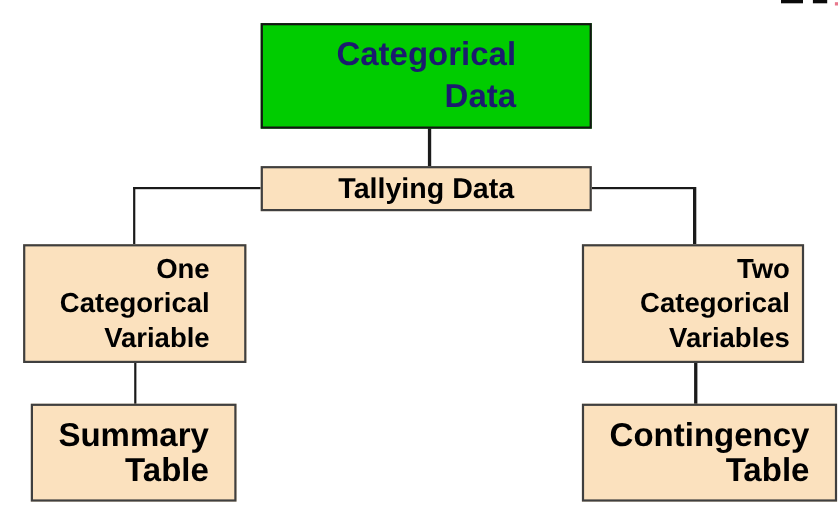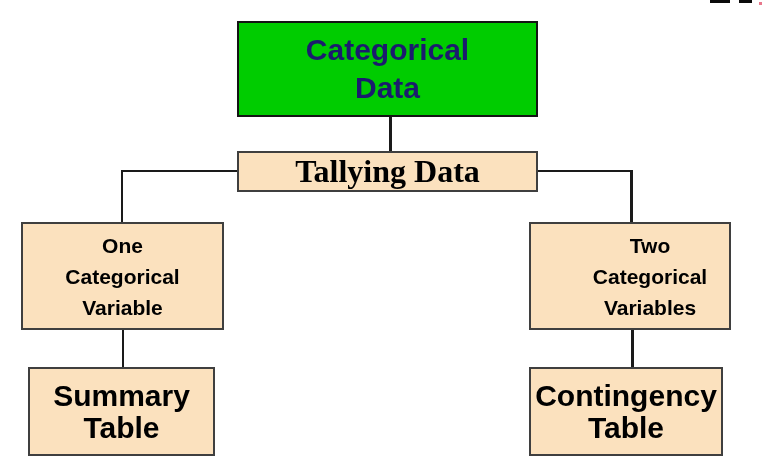--- a/index.html
+++ b/index.html
@@ -19,36 +19,36 @@
     position: absolute;
     box-sizing: border-box;
     display: flex;
     align-items: center;
     justify-content: center;
     text-align: center;
     background: var(--node-fill);
     border: 2px solid var(--node-border);
     color: var(--node-text);
     font-weight: bold;
-    font-size: 21px;
+    font-size: 25px;
     line-height: 31px;
   }
   .node .label {
     white-space: pre-line;
+    text-align: right;
   }
   .node.root {
     background: var(--root-fill);
     border-color: var(--root-border);
     color: var(--root-text);
     font-size: 30px;
     line-height: 38px;
   }
   .node.single-line {
-    font-size: 32px;
-    font-family: Liberation Serif, serif;
+    font-size: 26px;
   }
   .node.leaf {
     font-size: 30px;
     line-height: 32px;
   }
   .edge {
     position: absolute;
     background: var(--connector);
   }
   .artifact {
@@ -95,18 +95,18 @@
     <span class="label">Two
 Categorical
 Variables</span>
   </div>
 
   <div class="node leaf" style="left:28px; top:367px; width:187px; height:89px;">
     <span class="label">Summary
 Table</span>
   </div>
 
-  <div class="node leaf" style="left:529px; top:367px; width:194px; height:89px;">
+  <div class="node leaf" style="left:529px; top:367px; width:232px; height:89px;">
     <span class="label">Contingency
 Table</span>
   </div>
 
 </div>
 
 </body></html>

